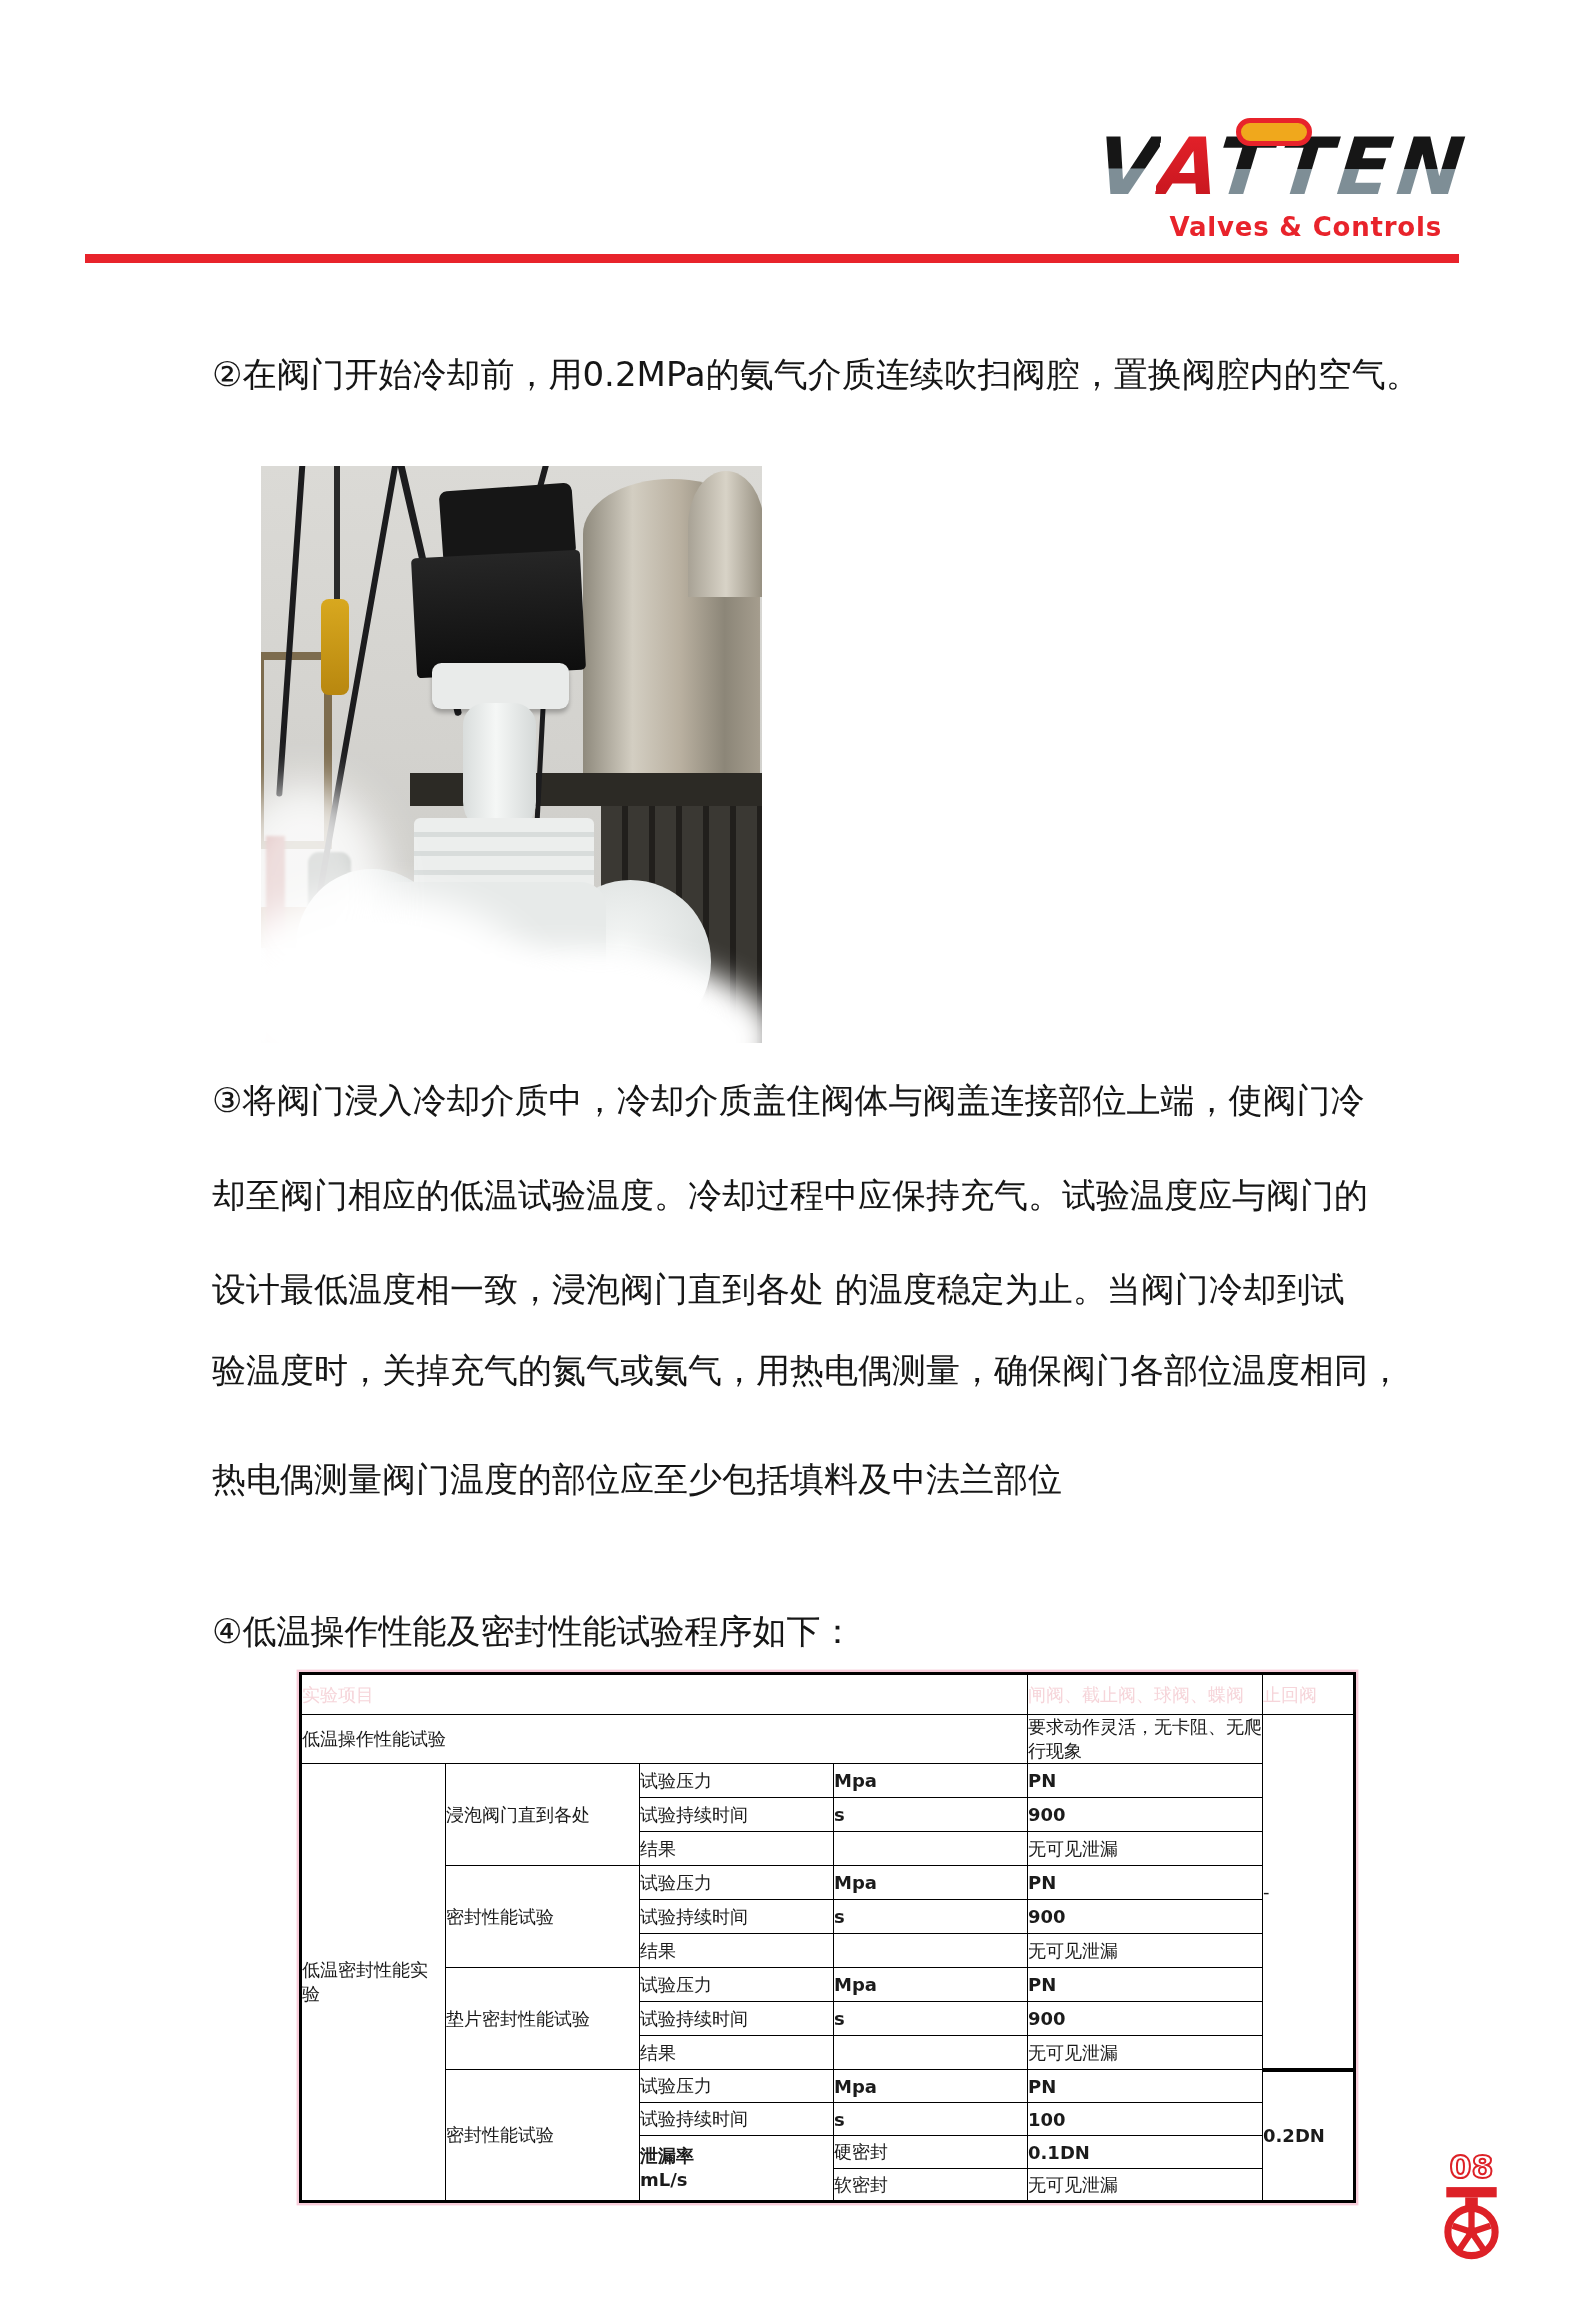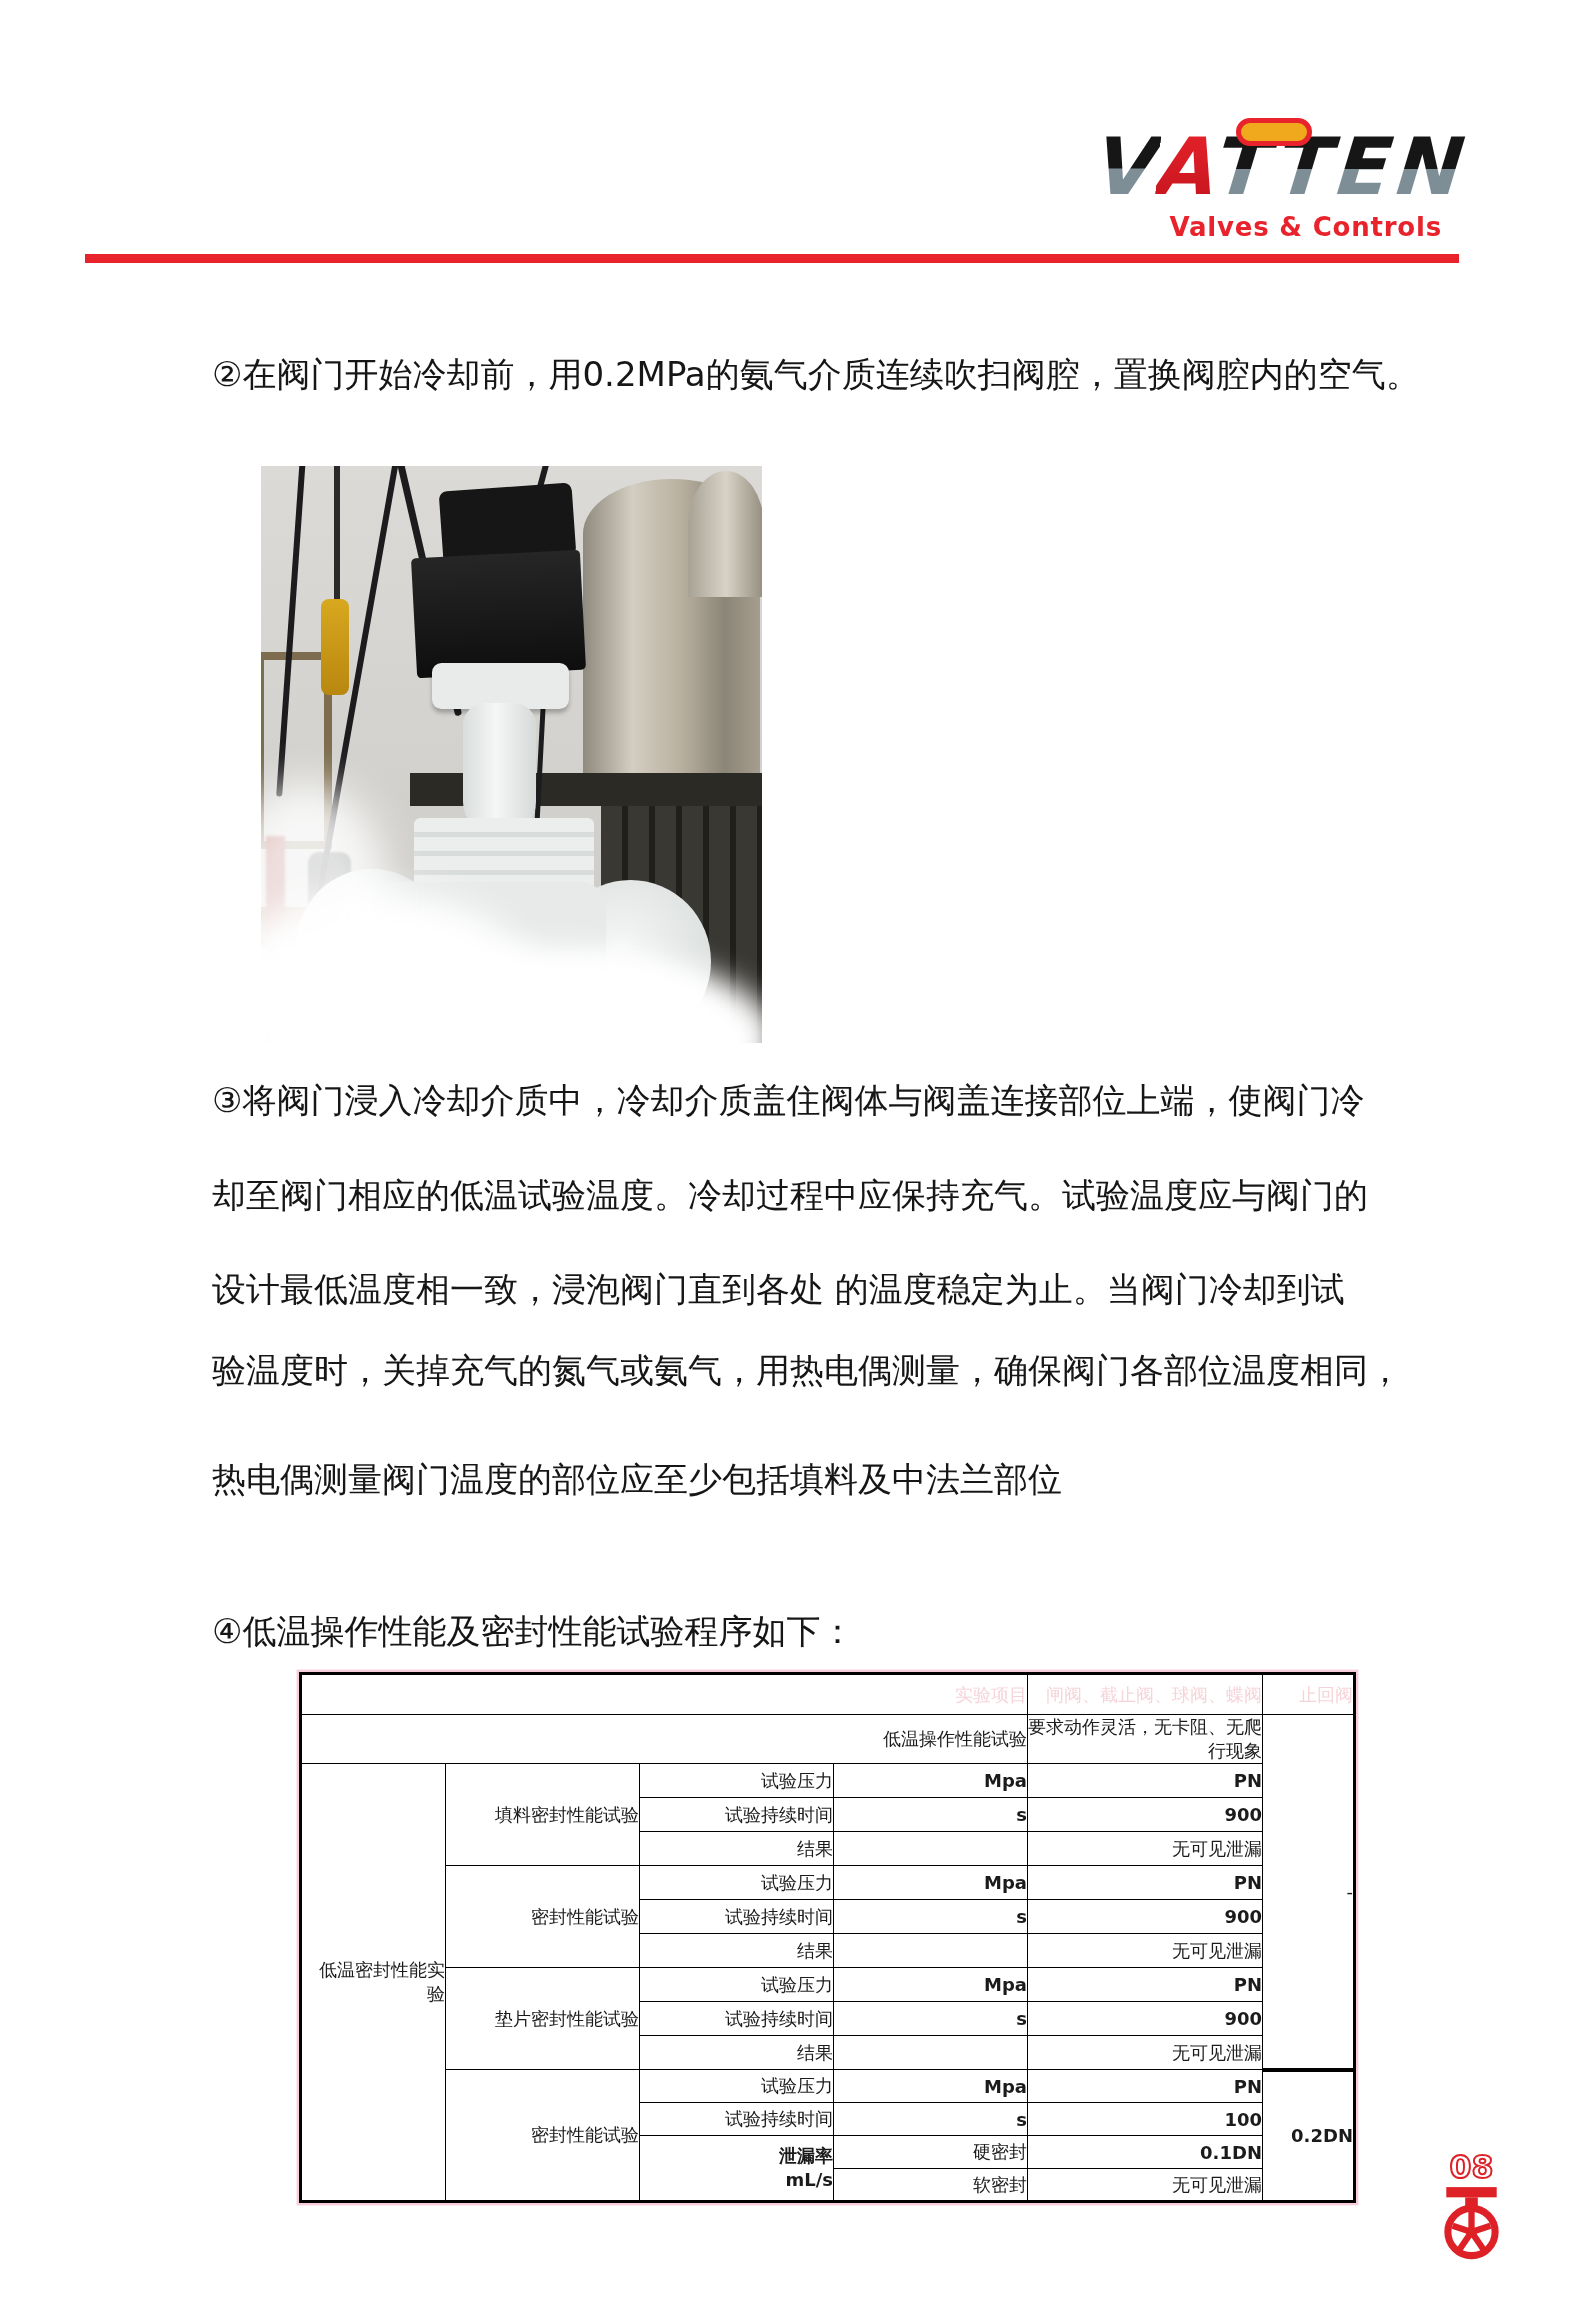--- a/index.html
+++ b/index.html
@@ -62,21 +62,21 @@
   .ph-discL{left:35px;top:403px;width:152px;height:155px;border-radius:50%;
             background:radial-gradient(circle at 45% 40%,#f4f6f5,#dcE0df 70%,#cfd4d3);}
   .ph-discR{left:289px;top:414px;width:161px;height:163px;border-radius:50%;
             background:radial-gradient(circle at 45% 40%,#f4f6f5,#dce0df 70%,#ccd1d0);}
   .ph-vbody{left:111px;top:416px;width:234px;height:161px;border-radius:25px;background:#e7eae9;}
   .ph-fog{background:#ffffff;border-radius:50%;}
   
   .tbl-wrap{position:absolute;left:299px;top:1672px;}
   table.proc{border-collapse:collapse;table-layout:fixed;width:1052px;
              border:3.2px solid #000;box-shadow:0 0 0 2.4px #f8cdda;}
-  table.proc td{border:1.6px solid #000;text-align:right;vertical-align:middle;
+  table.proc td{border:1.6px solid #000;text-align:left;vertical-align:middle;
                 font-size:18px;padding:0;overflow:hidden;background:#fff;}
   td.hdr{background:#c0161c;color:#f6d5da;font-size:19px;}
   td.pink{background:#fbdfe9;}
   td.b{font-weight:700;}
   .tk td, td.tk{border-bottom-width:4px;}
   tr.h1{height:41px;} tr.h2{height:37px;} tr.hr{height:34px;} tr.hs{height:33px;}
   td.leakcell span{display:block;line-height:24px;font-weight:700;}
   td.leakcell span:first-child{font-weight:700;}
   
   .stamp{position:absolute;left:1440px;top:2150px;width:63px;height:112px;}
@@ -148,21 +148,21 @@
     <td class="hdr">止回阀</td>
   </tr>
   <tr class="h2 tk">
     <td colspan="4">低温操作性能试验</td>
     <td>要求动作灵活，无卡阻、无爬行现象</td>
     <td rowspan="10" style="border-bottom-width:4px;">-</td>
   </tr>
 
   <tr class="hr">
     <td rowspan="13">低温密封性能实验</td>
-    <td rowspan="3" class="tk">填料密封性能试验</td>
+    <td rowspan="3" class="tk">浸泡阀门直到各处</td>
     <td class="pink">试验压力</td>
     <td class="pink b">Mpa</td>
     <td class="pink b">PN</td>
   </tr>
   <tr class="hr">
     <td>试验持续时间</td>
     <td class="b">s</td>
     <td class="b">900</td>
   </tr>
   <tr class="hr tk">

